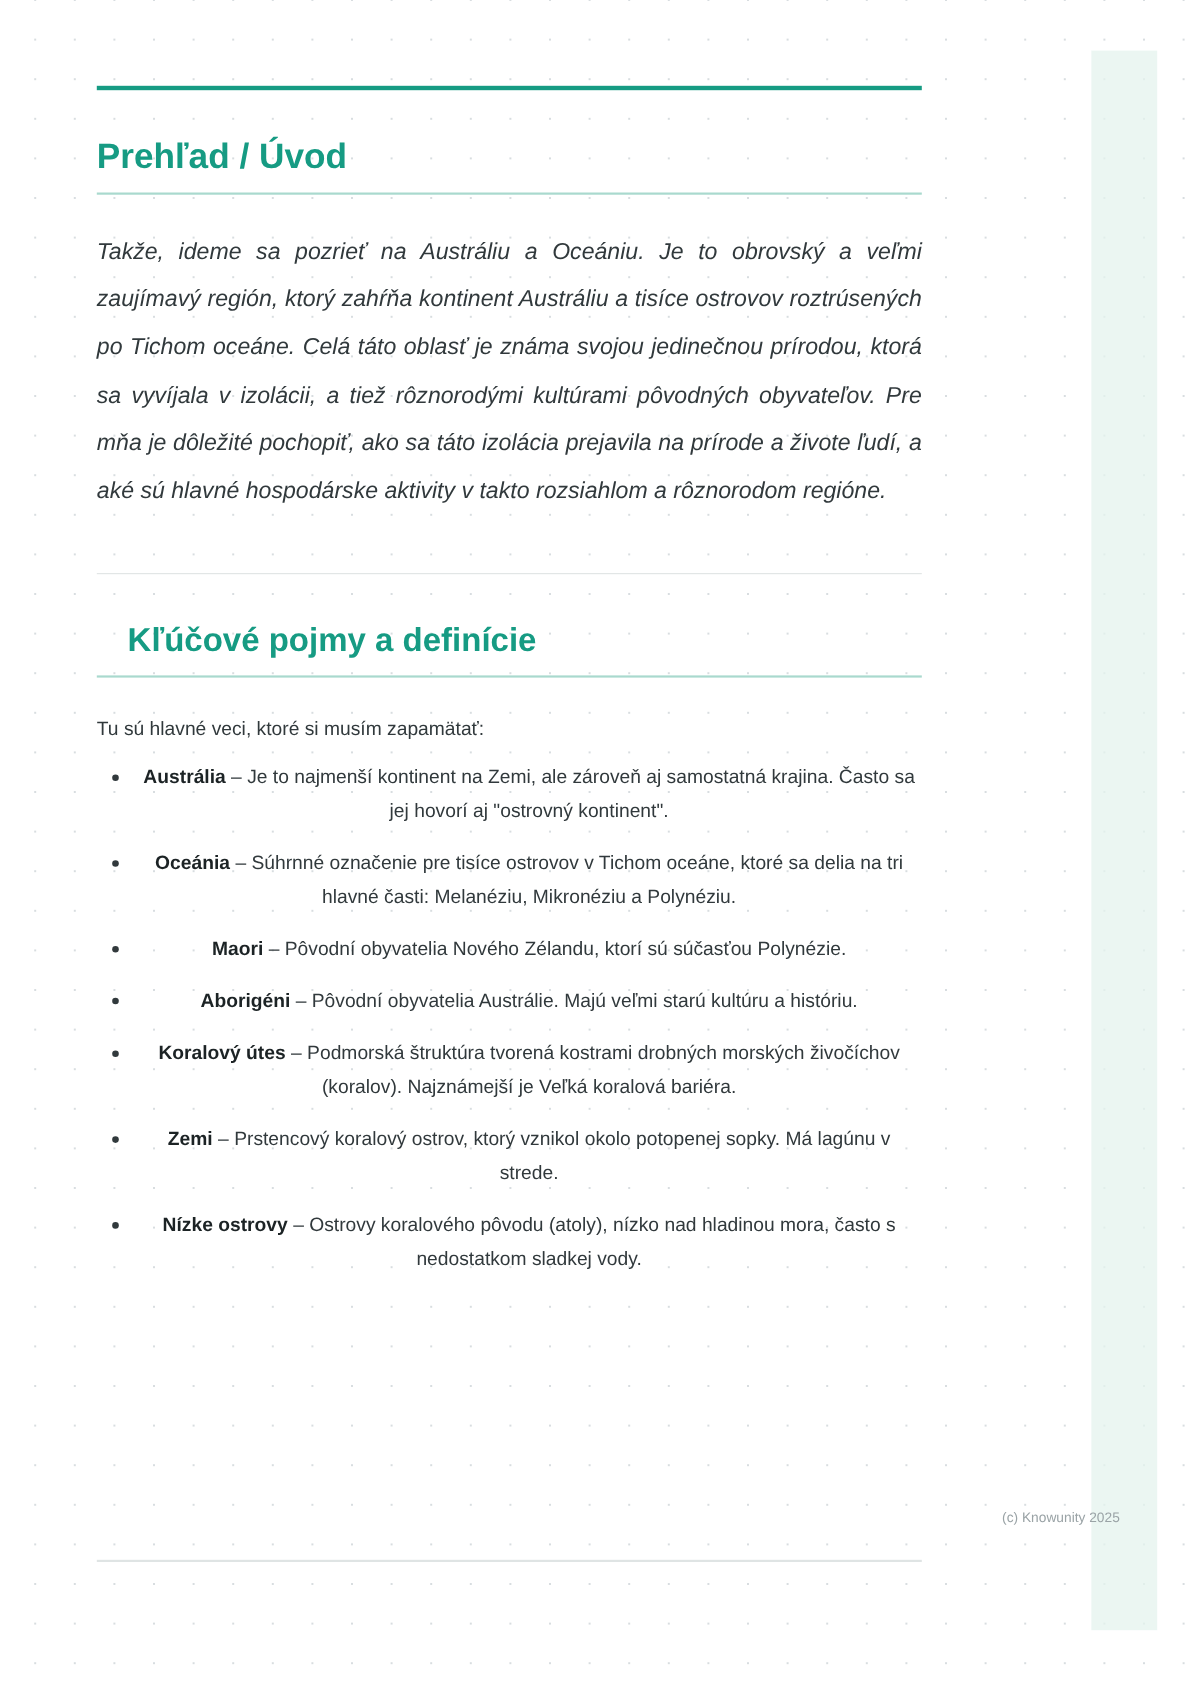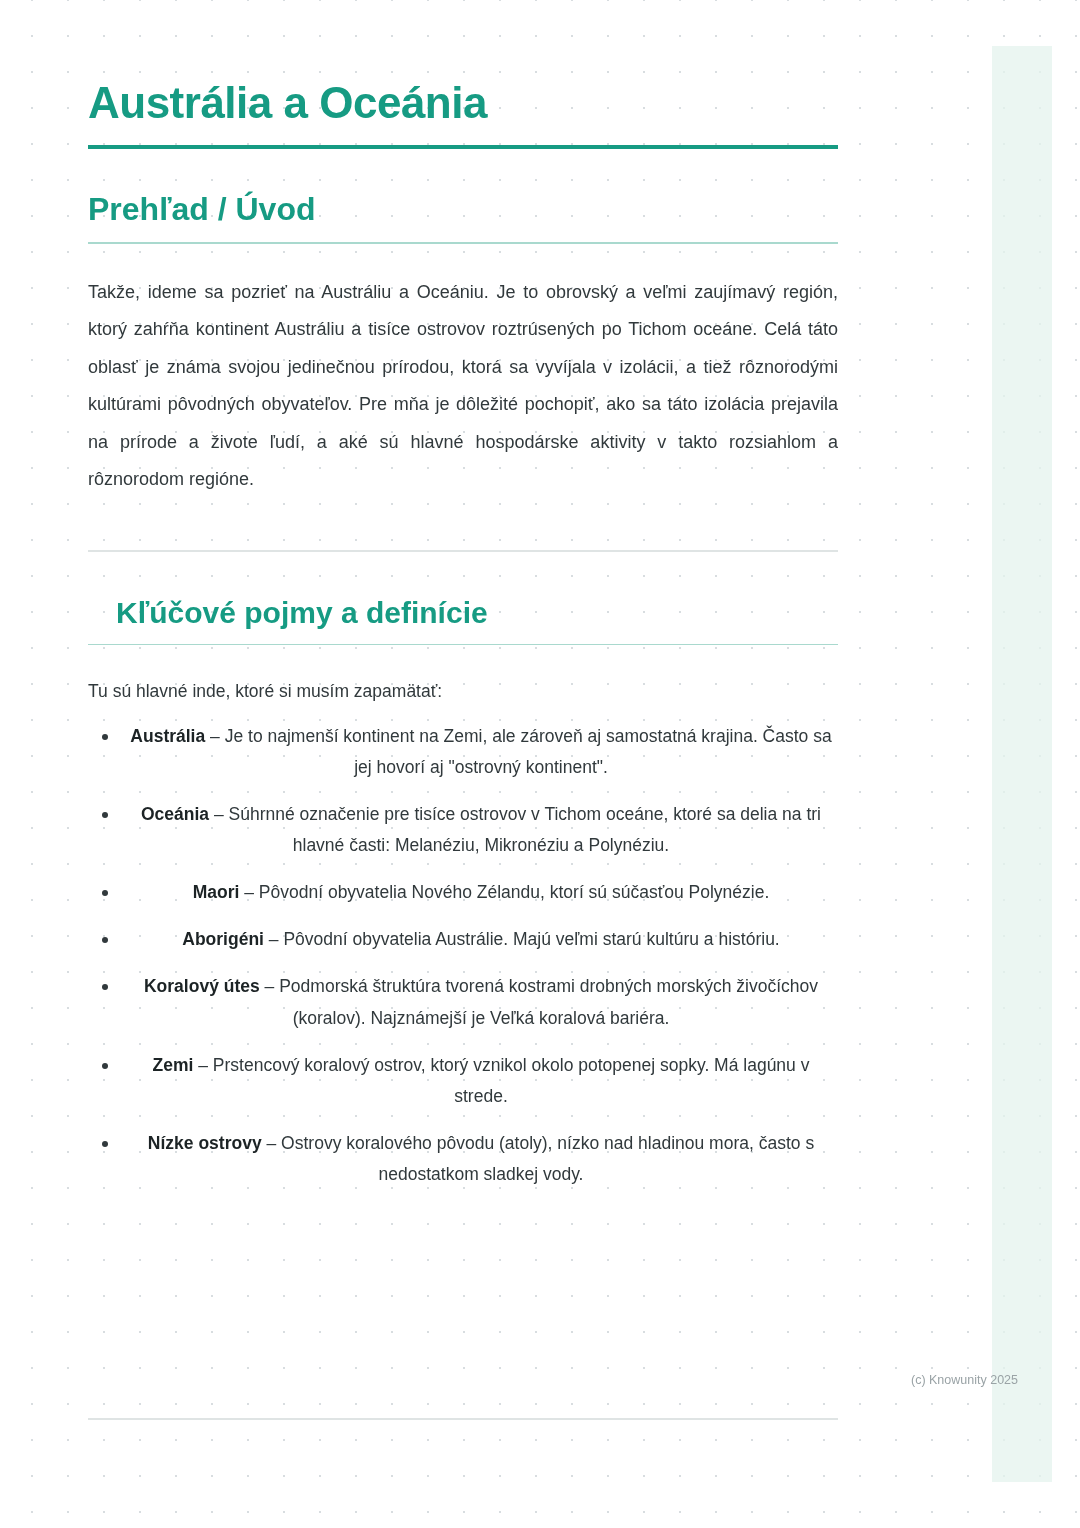--- a/index.html
+++ b/index.html
@@ -77,25 +77,26 @@
     margin-left: 28px;
   }
   .section-rule {
     height: 1.5px;
     background: #a9d9ce;
     width: 100%;
     margin-bottom: 30px;
   }
 
   p.body-text {
-    font-size: 18px;
+    font-size: 21px;
     line-height: 2.08;
     color: #31393c;
     margin: 0;
     text-align: justify;
+    font-style: italic;
   }
   p.lead-text {
     font-size: 17.5px;
     line-height: 1.9;
     color: #31393c;
     margin: 0 0 12px 0;
   }
 
   .divider {
     height: 1.5px;
@@ -153,32 +154,31 @@
 </style>
 </head>
 <body>
 
 <div class="page">
   <div class="side-band"></div>
   <div class="side-band-line"></div>
 
   <div class="content">
 
-    <h1 class="doc-title">Austrália a Oceánia</h1>
     <div class="title-rule"></div>
 
     <h2 class="section-title">Prehľad / Úvod</h2>
     <div class="section-rule"></div>
     <p class="body-text">Takže, ideme sa pozrieť na Austráliu a Oceániu. Je to obrovský a veľmi zaujímavý región, ktorý zahŕňa kontinent Austráliu a tisíce ostrovov roztrúsených po Tichom oceáne. Celá táto oblasť je známa svojou jedinečnou prírodou, ktorá sa vyvíjala v izolácii, a tiež rôznorodými kultúrami pôvodných obyvateľov. Pre mňa je dôležité pochopiť, ako sa táto izolácia prejavila na prírode a živote ľudí, a aké sú hlavné hospodárske aktivity v takto rozsiahlom a rôznorodom regióne.</p>
 
     <div class="divider"></div>
 
     <h2 class="section-title big">Kľúčové pojmy a definície</h2>
     <div class="section-rule"></div>
-    <p class="lead-text">Tu sú hlavné inde, ktoré si musím zapamätať:</p>
+    <p class="lead-text">Tu sú hlavné veci, ktoré si musím zapamätať:</p>
 
     <ul class="term-list">
       <li>
         <span class="term">Austrália</span>
         <span>– Je to najmenší kontinent na Zemi, ale zároveň aj samostatná krajina. Často sa jej hovorí aj "ostrovný kontinent".</span>
       </li>
       <li>
         <span class="term">Oceánia</span>
         <span>– Súhrnné označenie pre tisíce ostrovov v Tichom oceáne, ktoré sa delia na tri hlavné časti: Melanéziu, Mikronéziu a Polynéziu.</span>
       </li>

